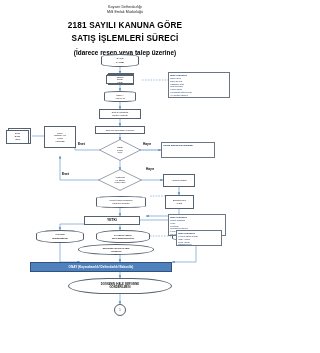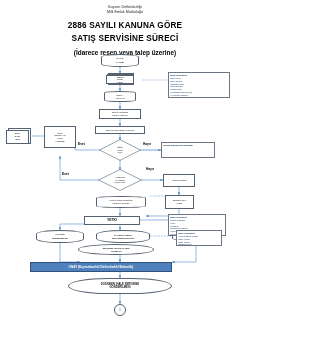--- a/index.html
+++ b/index.html
@@ -167,22 +167,22 @@
 <body>
 
 <div id="page">
 
   <div>
     <div class="hdr-org">
       <div>Kayseri Defterdarlığı</div>
       <div>Milli Emlak Müdürlüğü</div>
     </div>
     <div class="hdr-title">
-      <div>2886 SAYILI KANUNA GÖRE</div>
-      <div>SATIŞ SERVİSİNE SÜRECİ</div>
+      <div>2181 SAYILI KANUNA GÖRE</div>
+      <div>SATIŞ İŞLEMLERİ SÜRECİ</div>
     </div>
     <div class="hdr-sub">(İdarece resen veya talep üzerine)</div>
   </div>
 
   <div id="flow">
 
     <svg width="250" height="299" viewBox="0 0 250 299">
       <defs>
         <marker id="ah" markerWidth="5" markerHeight="5" refX="3.4" refY="1.7" orient="auto">
           <path d="M0,0 L3.6,1.7 L0,3.4 z" fill="#5b8fc9"></path>

